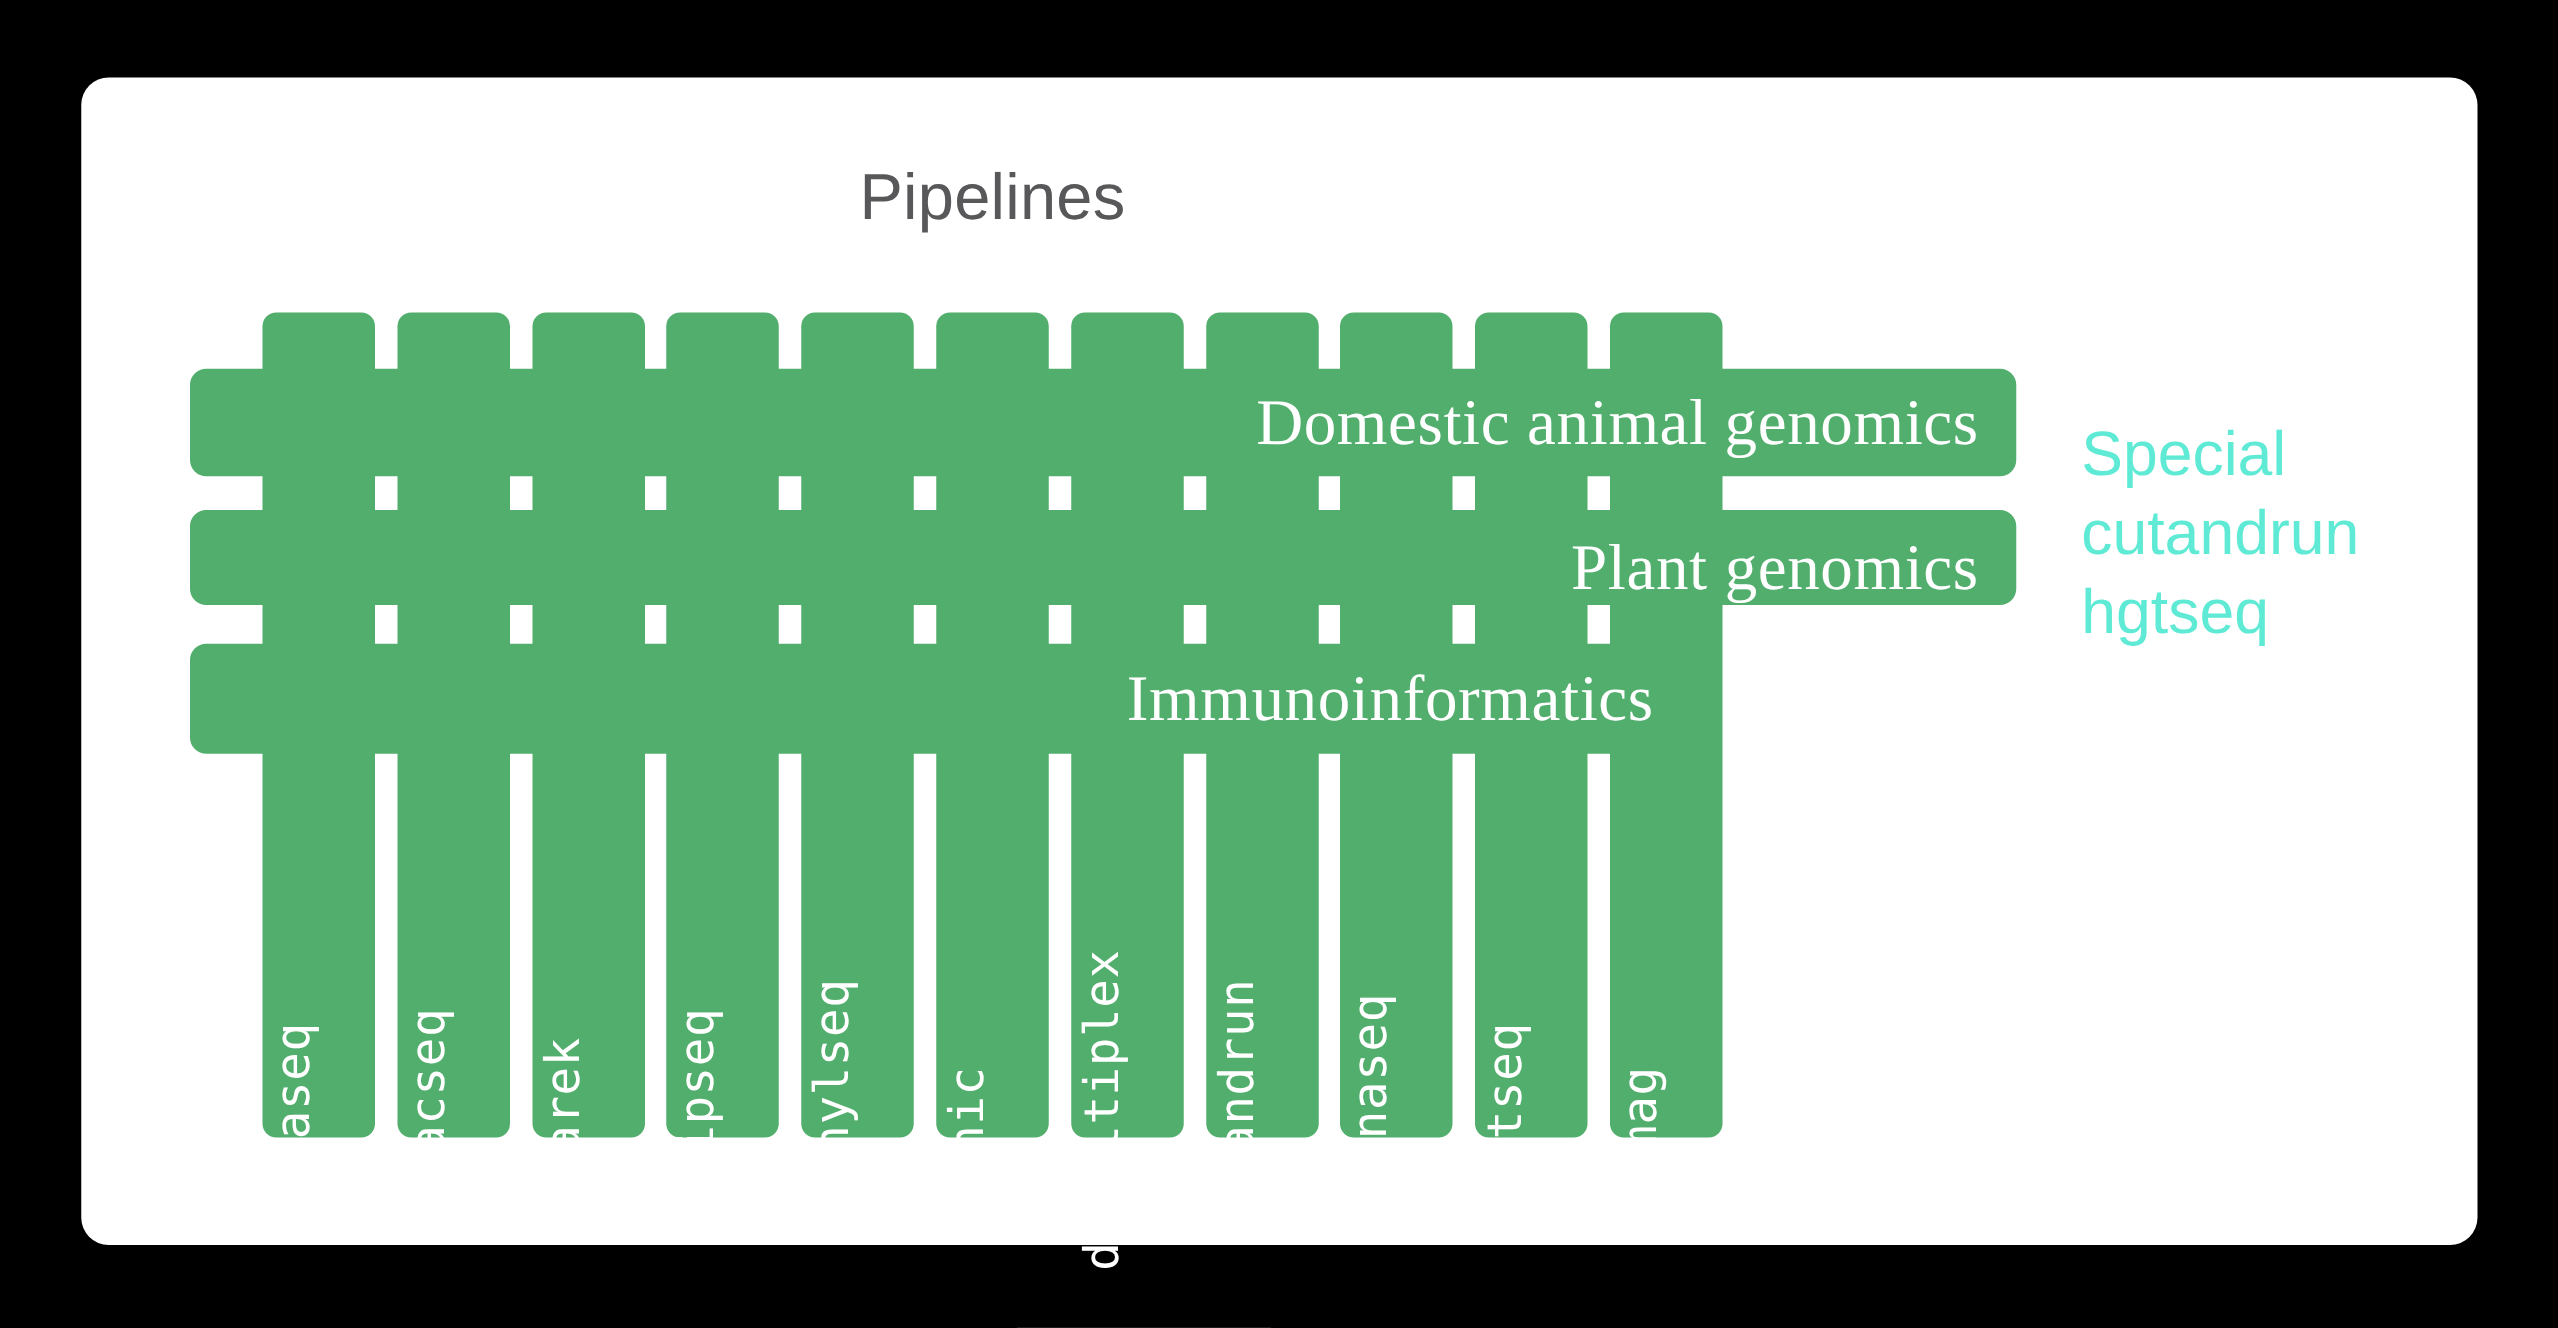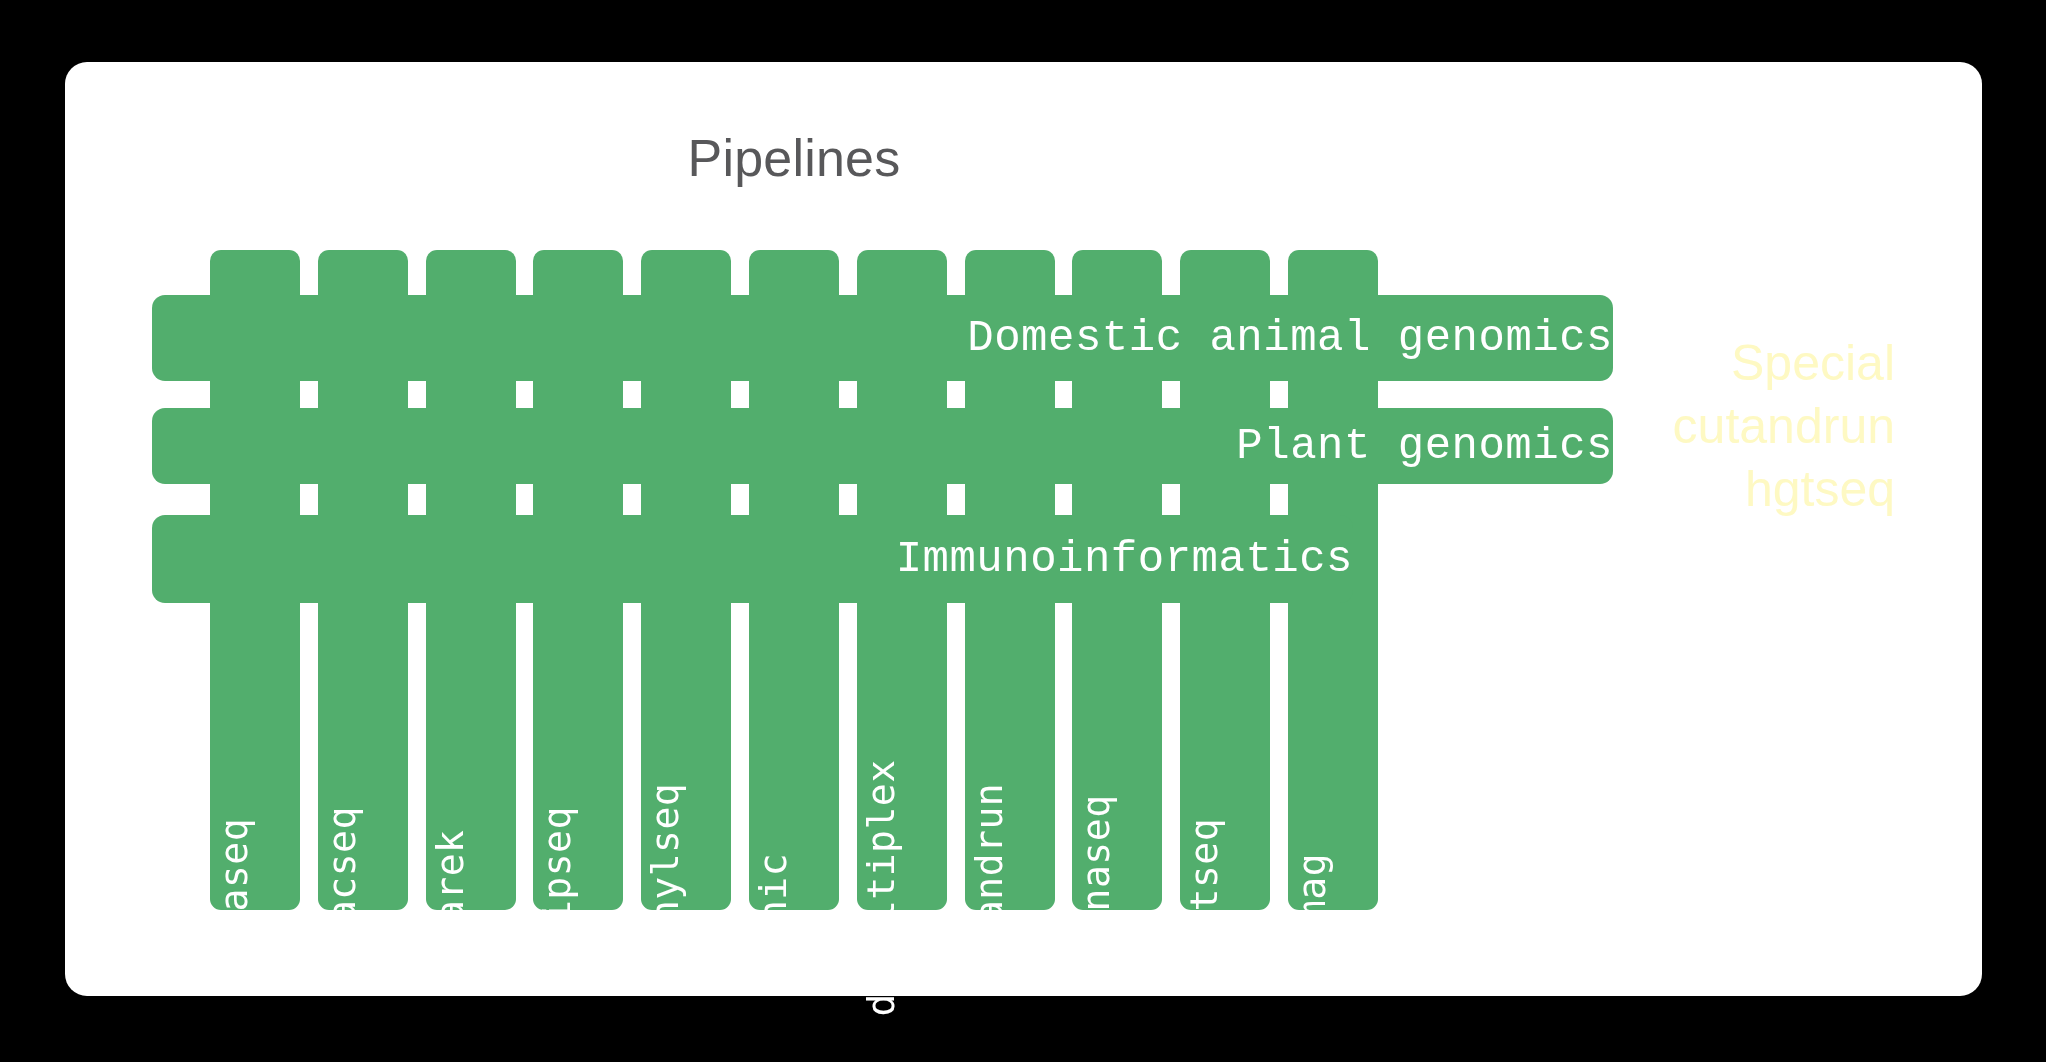--- a/index.html
+++ b/index.html
@@ -46,26 +46,26 @@
     letter-spacing: 0.2px;
     white-space: nowrap;
   }
 
   
   #sig-caption {
     position: absolute;
     left: 1665px;
     top: 332px;
     width: 230px;
-    text-align: right;
+    text-align: left;
     font-family: "Liberation Sans", sans-serif;
     font-size: 50px;
     line-height: 63px;
     font-weight: 400;
-    color: #fef9c3;
+    color: #5eead4;
   }
 
   
   #diagram {
     position: absolute;
     left: 0;
     top: 0;
     width: 2046px;
     height: 1062px;
   }
@@ -105,24 +105,25 @@
     left: 152px;
     width: 1461px;
     background: #52ae6d;
     border-radius: 13px;
     box-sizing: border-box;
     display: flex;
     align-items: center;
     justify-content: flex-end;
   }
   .sig-bar-label {
-    font-family: Liberation Mono, monospace;
-    font-size: 44px;
+    font-family: Liberation Serif, serif;
+    font-size: 52px;
     font-weight: 400;
     color: #ffffff;
+    padding-right: 30px;
     letter-spacing: 0.5px;
     white-space: nowrap;
   }
 </style>
 </head>
 <body>
 
 <div id="stage">
 
   <div id="card"></div>
@@ -186,21 +187,21 @@
           </span>
         </div>
       </div>
 
     <div id="gutters"></div>
 
     <div id="sig-bars">
         <div class="sig-bar" style="left: 152px; width: 1461px; top: 295px; height: 86px; background: rgb(82, 174, 109);">
           <span class="sig-bar-label">Domestic animal genomics</span>
         </div>
-        <div class="sig-bar" style="left: 152px; width: 1461px; top: 408px; height: 76px; background: rgb(82, 174, 109);">
+        <div class="sig-bar" style="left: 152px; width: 1461px; top: 408px; height: 76px; background: rgb(82, 174, 109); align-items: flex-end;">
           <span class="sig-bar-label">Plant genomics</span>
         </div>
         <div class="sig-bar" style="left: 152px; width: 1201px; top: 515px; height: 88px; background: rgb(82, 174, 109);">
           <span class="sig-bar-label">Immunoinformatics</span>
         </div>
       </div>
 
   </div>
 
   <div id="pipelines-title">Pipelines</div>

